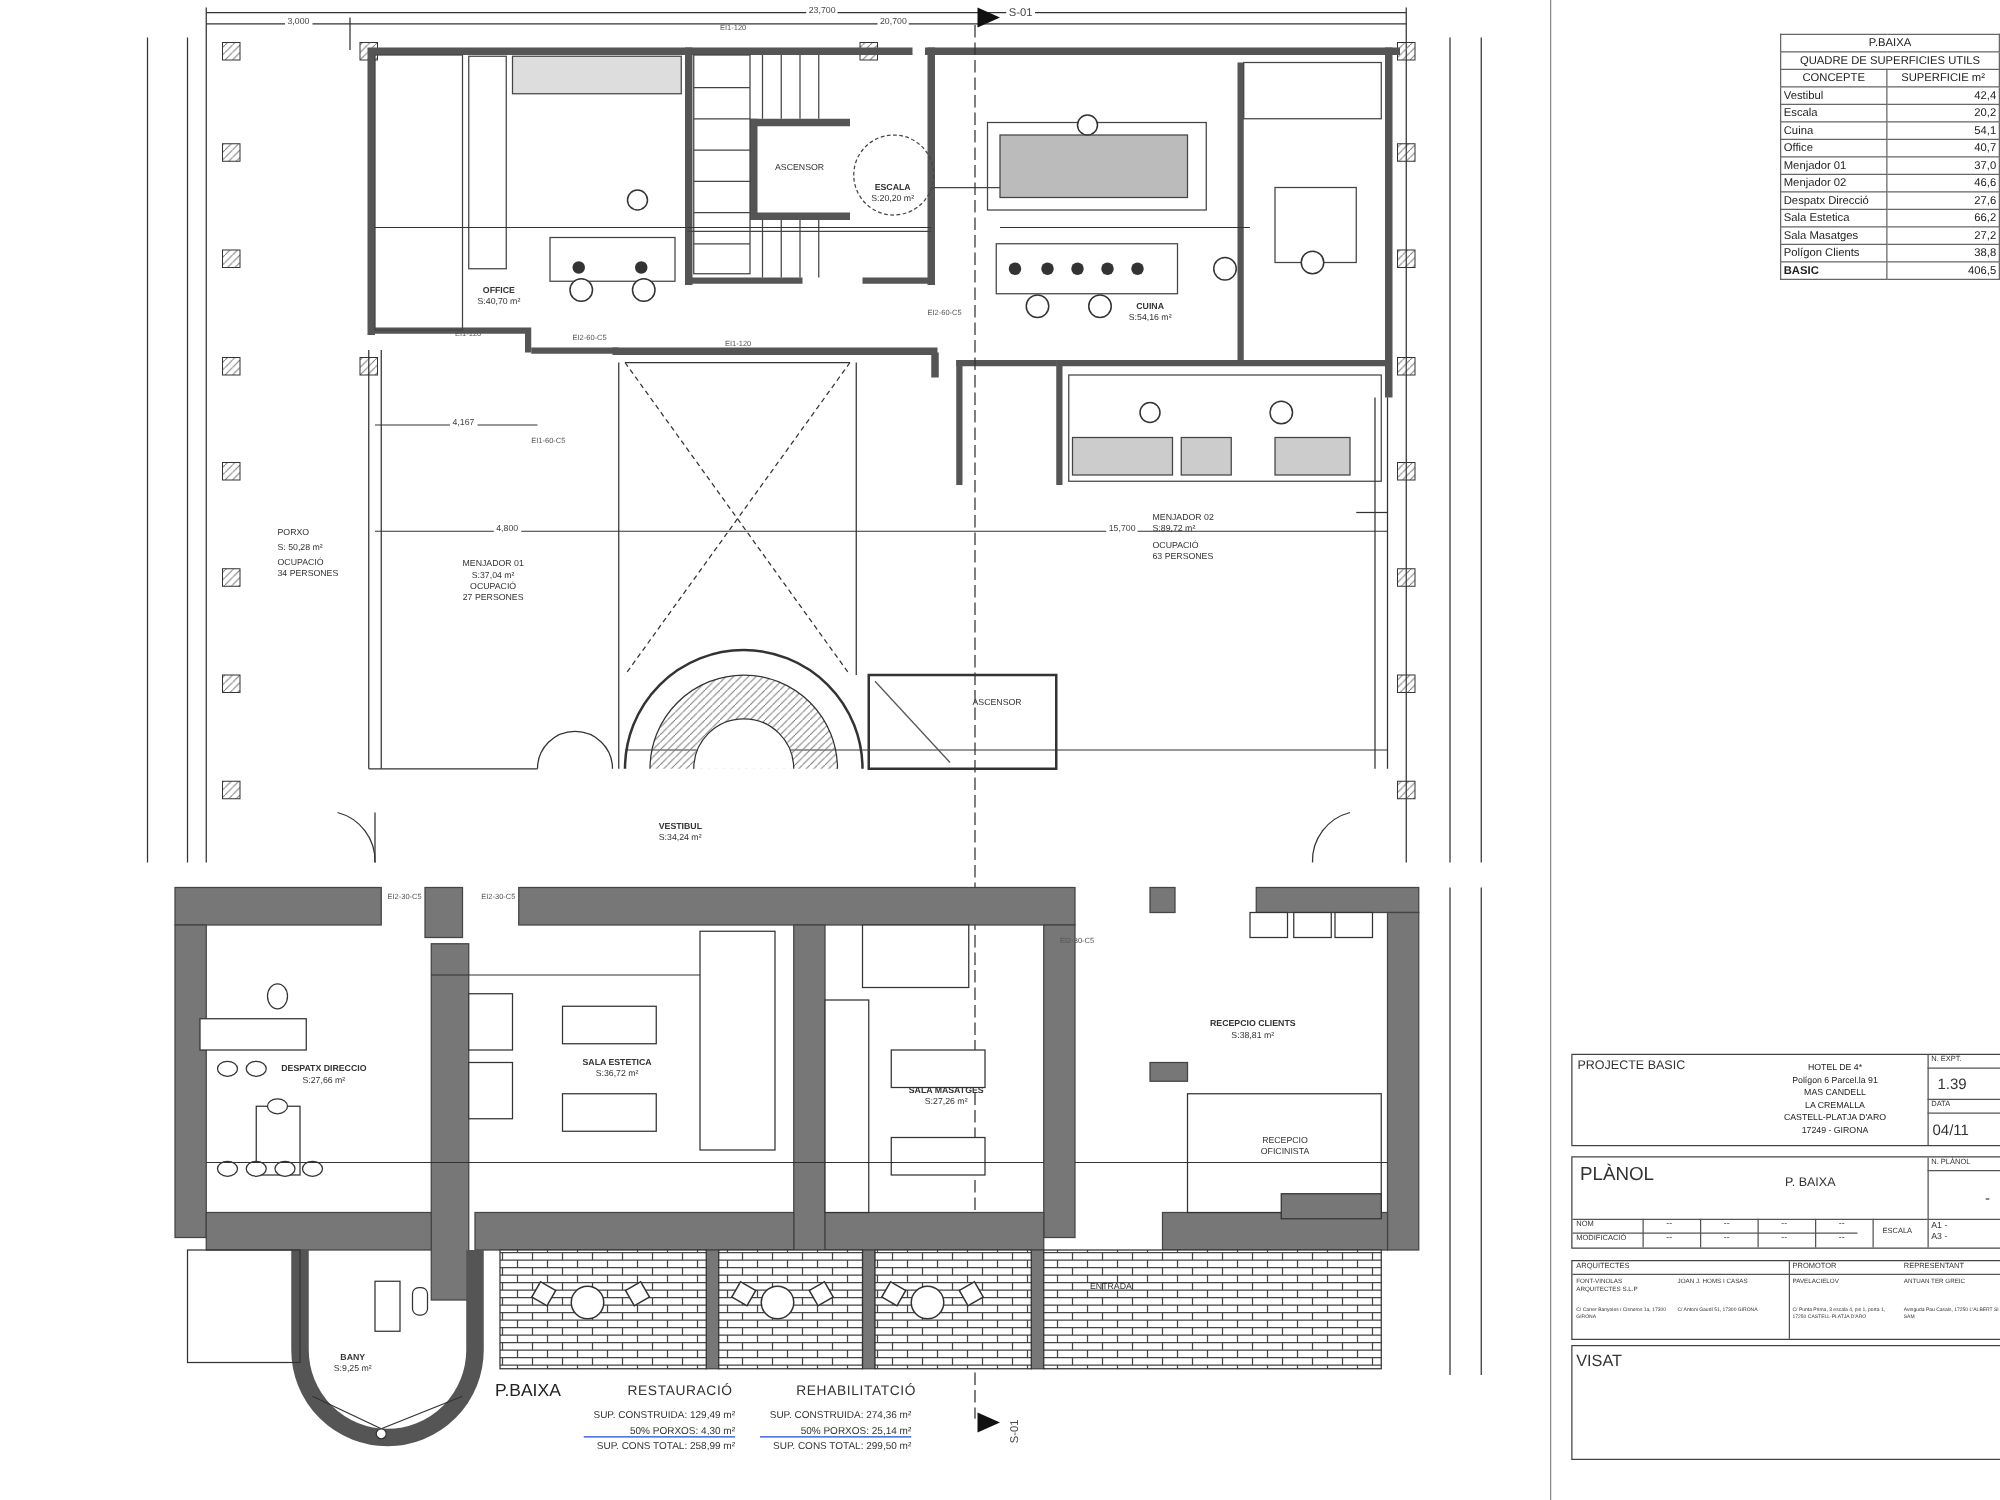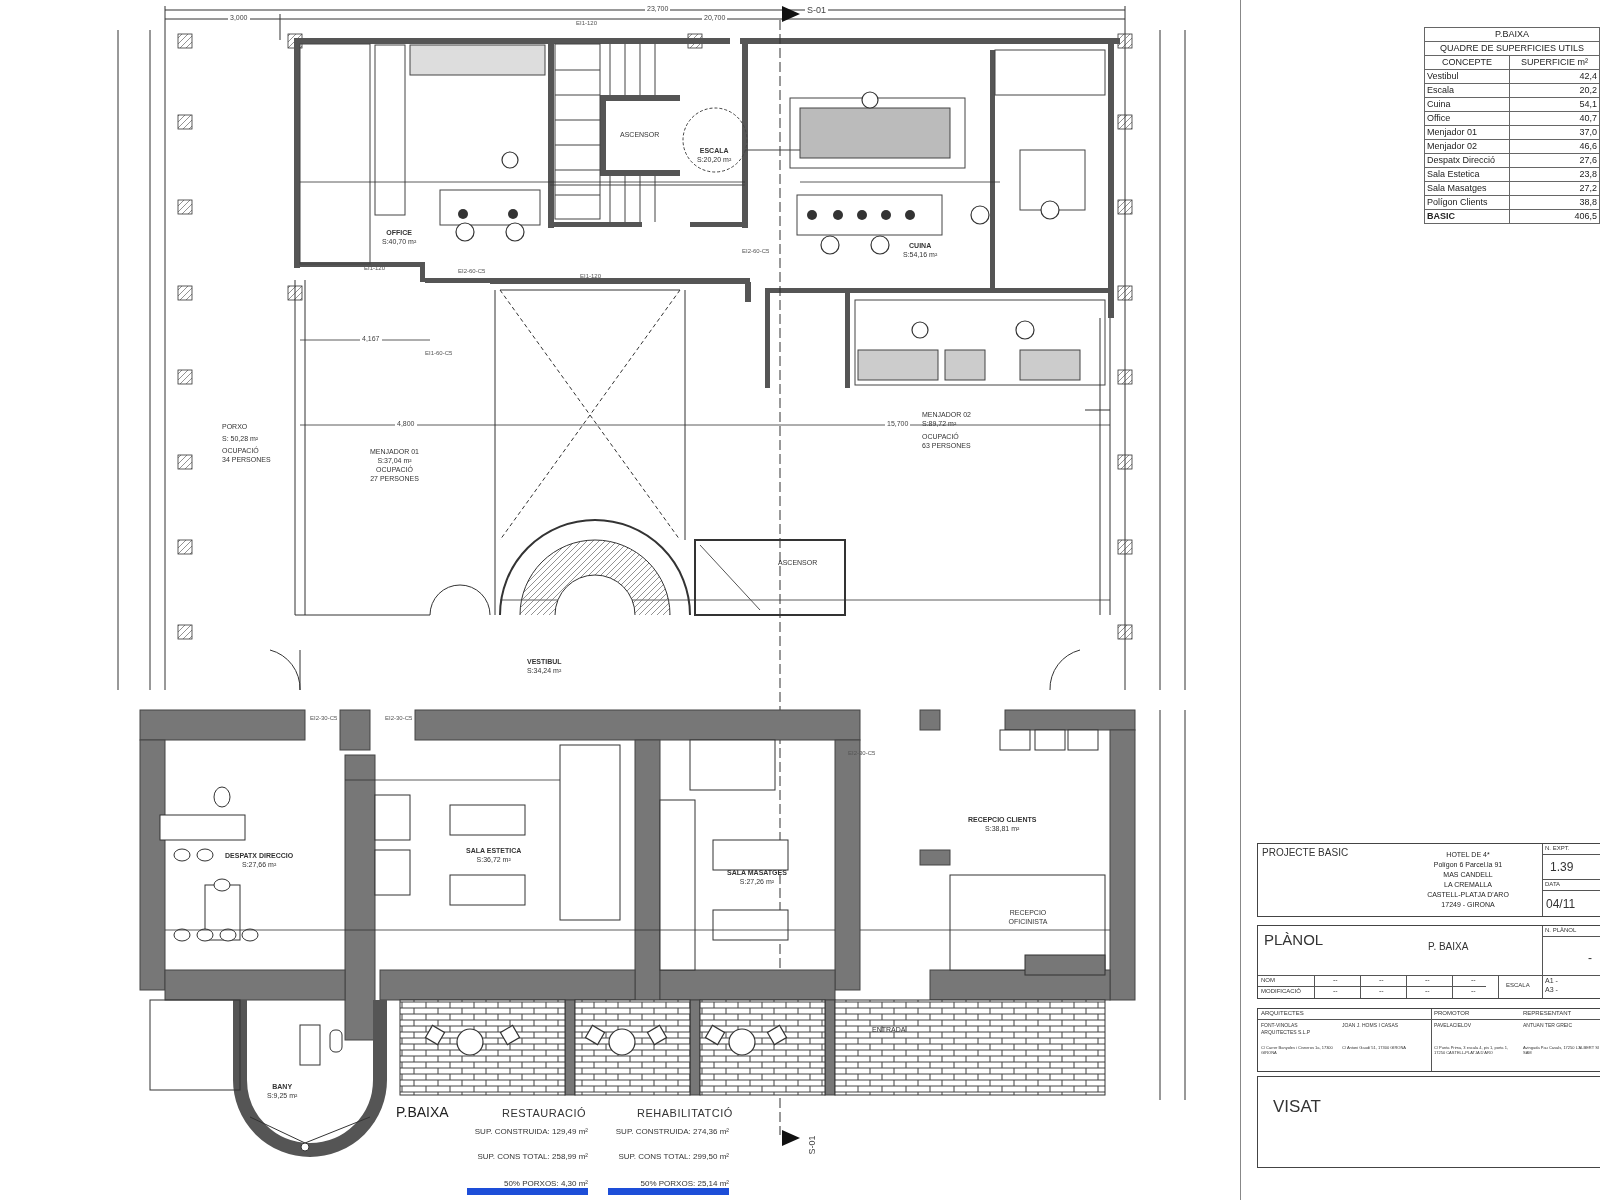--- a/index.html
+++ b/index.html
@@ -15,21 +15,21 @@
   #area-table .r{text-align:right;}
   
   .tb{position:absolute;border:1px solid #444;background:#fff;}
   .tb .t{position:absolute;font-size:10px;color:#333;white-space:nowrap;}
   .tb .hl{position:absolute;left:0;right:0;border-top:1px solid #555;height:0;}
   .tb .vl{position:absolute;top:0;bottom:0;border-left:1px solid #555;width:0;}
   .big{font-size:15px !important;}
   .plan-label{position:absolute;font-size:14px;color:#222;white-space:nowrap;}
   .section-title{position:absolute;font-size:11px;color:#333;letter-spacing:0.5px;white-space:nowrap;}
   .section-line{position:absolute;font-size:8px;color:#333;white-space:nowrap;text-align:right;}
-  .ul{border-bottom:7px solid #1d4ed8;margin-top:39px;}
+  .ul{border-bottom:1px solid #1d4ed8;}
 </style>
 </head>
 <body>
 
 <svg class="abs" style="left:0;top:0" width="1240" height="1200" viewBox="0 0 1240 1200">
   <defs>
     <pattern id="brick" width="24" height="12" patternUnits="userSpaceOnUse">
       <rect width="24" height="12" fill="#fff"></rect>
       <path d="M0 0H24M0 6H24M0 12H24M6 0V6M18 6V12" stroke="#444" stroke-width="1" fill="none"></path>
     </pattern>
@@ -423,21 +423,21 @@
   <tr>
         <td>Menjador 02</td>
         <td class="r">46,6</td>
       </tr>
   <tr>
         <td>Despatx Direcció</td>
         <td class="r">27,6</td>
       </tr>
   <tr>
         <td>Sala Estetica</td>
-        <td class="r">23,8</td>
+        <td class="r">66,2</td>
       </tr>
   <tr>
         <td>Sala Masatges</td>
         <td class="r">27,2</td>
       </tr>
   <tr>
         <td>Polígon Clients</td>
         <td class="r">38,8</td>
       </tr>
   <tr>
@@ -507,14 +507,14 @@
   <span class="t" style="left:84px;top:36px;font-size:4px;width:75px;white-space:normal;line-height:5px;">C/ Antoni Gaudí 51, 17300 GIRONA</span>
   <span class="t" style="left:176px;top:1px;font-size:6px;">PROMOTOR</span>
   <span class="t" style="left:176px;top:13px;font-size:5px;">PAVELACIELOV</span>
   <span class="t" style="left:176px;top:36px;font-size:4px;width:80px;white-space:normal;line-height:5px;">C/ Punta Prima, 3 escala 4, pis 1, porta 1, 17250 CASTELL-PLATJA D'ARO</span>
   <span class="t" style="left:265px;top:1px;font-size:6px;">REPRESENTANT</span>
   <span class="t" style="left:265px;top:13px;font-size:5px;">ANTUAN TER GREIC</span>
   <span class="t" style="left:265px;top:36px;font-size:4px;width:78px;white-space:normal;line-height:5px;">Avinguda Pau Casals, 17250 L'ALBERT SI SAM</span>
 </div>
 
 <div class="tb" style="left:1257px;top:1076px;width:343px;height:90px;">
-  <span class="t" style="left:15px;top:4px;font-size:17px;margin-top:16px;">VISAT</span>
+  <span class="t" style="left:3px;top:4px;font-size:13px;">VISAT</span>
 </div>
 
 </body></html>

